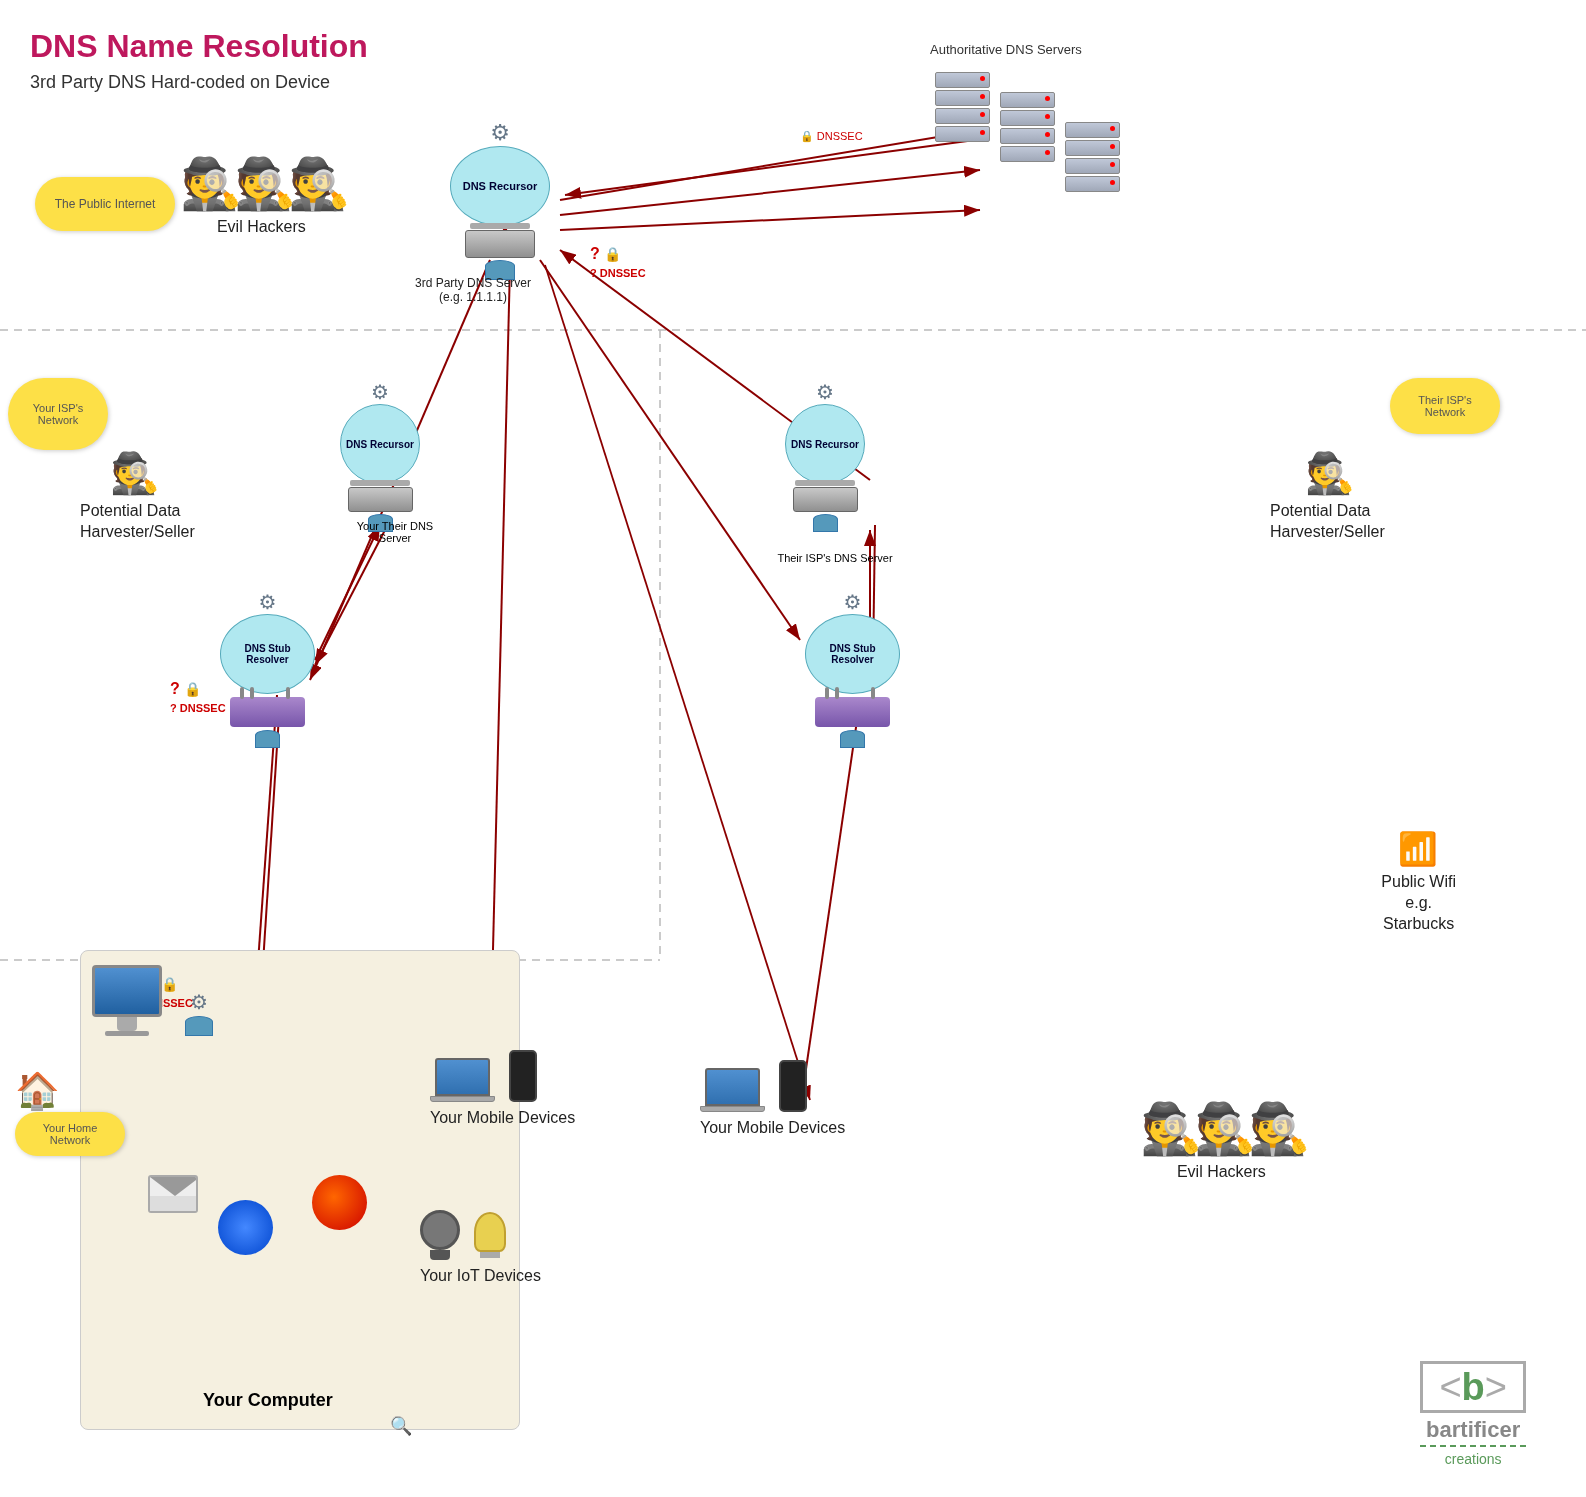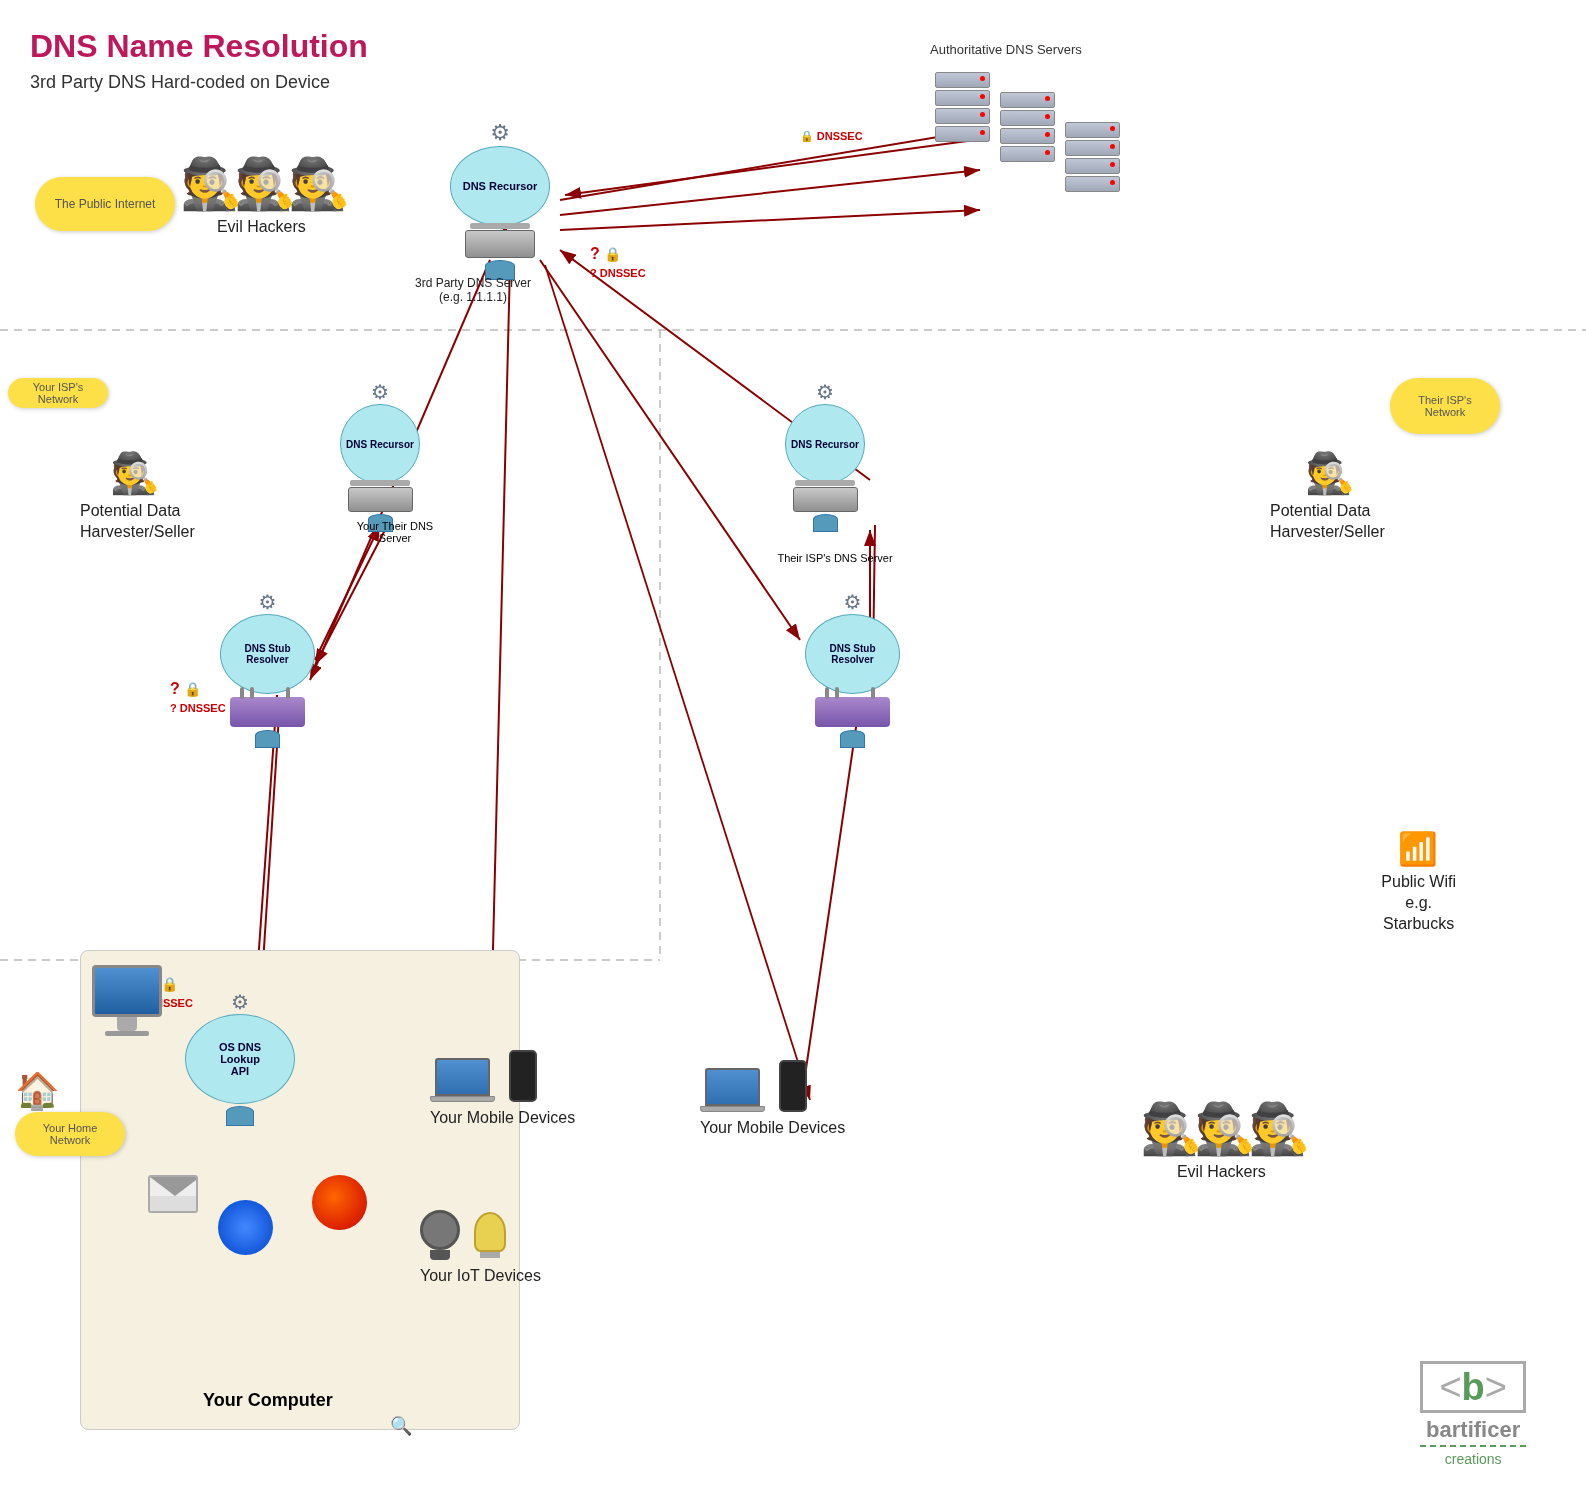--- a/index.html
+++ b/index.html
@@ -337,21 +337,21 @@
   <div class="server-unit" style="width:55px; height:16px; margin:2px 0;"></div>
   <div class="server-unit" style="width:55px; height:16px; margin:2px 0;"></div>
 </div>
 <div style="position:absolute; top:120px; left:1065px;">
   <div class="server-unit" style="width:55px; height:16px; margin:2px 0;"></div>
   <div class="server-unit" style="width:55px; height:16px; margin:2px 0;"></div>
   <div class="server-unit" style="width:55px; height:16px; margin:2px 0;"></div>
   <div class="server-unit" style="width:55px; height:16px; margin:2px 0;"></div>
 </div>
 
-<div style="position:absolute; top:130px; left:800px; color:#cc0000; font-size:11px; font-weight:bold;">
+<div style="position:absolute; top:130px; left:800px; color:#cc0000; font-size:11px; font-weight:normal;">
   🔒 <span>DNSSEC</span>
 </div>
 
 <div style="position:absolute; top:120px; left:450px;">
   <div style="font-size:22px; text-align:center; color:#667788;">⚙</div>
   <div class="dns-box" style="width:100px; height:80px;">
     <div>DNS Recursor</div>
   </div>
 
   <div class="router-icon" style="margin-top:4px;"></div>
@@ -368,21 +368,21 @@
   <span style="font-size:14px;">🔒</span><br>
   <span class="dnssec">? DNSSEC</span>
 </div>
 
 <div style="position:absolute; top:155px; left:180px;">
 
   <div style="font-size:50px; letter-spacing:-8px;">🕵🕵🕵</div>
   <div class="label" style="text-align:center;">Evil Hackers</div>
 </div>
 
-<div class="cloud" style="top:378px; left:8px; width:100px; padding:3px 12px; font-size:11px;">
+<div class="cloud" style="top:378px; left:8px; width:100px; padding:24px 12px; font-size:11px;">
   <span>Your ISP's Network</span>
 </div>
 
 <div style="position:absolute; top:380px; left:340px;">
   <div style="font-size:20px; text-align:center; color:#667788;">⚙</div>
   <div class="dns-box-small">
     <div>DNS Recursor</div>
   </div>
   <div class="router-icon" style="width:65px; height:25px; margin-top:3px;"></div>
   <div style="width:25px; height:18px; background:#5599bb; border-radius:50% 50% 0 0 / 30%; border:1px solid #3377aa; margin:2px auto;"></div>
@@ -418,23 +418,20 @@
 
 <div style="position:absolute; top:1070px; left:15px;">
   <span class="home-icon">🏠</span><br>
   <div class="cloud" style="position:relative; top:0; left:0; width:110px; font-size:11px; padding:10px;">
     <span>Your Home Network</span>
   </div>
 </div>
 
 <div style="position:absolute; top:990px; left:185px;">
   <div style="font-size:20px; text-align:center; color:#667788;">⚙</div>
-  <div class="dns-box" style="width:110px; height:90px;">
-    <div>OS DNS<br>Lookup<br>API</div>
-  </div>
   <div style="width:28px; height:20px; background:#5599bb; border-radius:50% 50% 0 0 / 30%; border:1px solid #3377aa; margin:2px auto;"></div>
 </div>
 
 <div style="position:absolute; top:975px; left:147px;">
   <span style="color:#cc0000; font-size:16px; font-weight:bold;">?</span>
   <span style="font-size:14px;">🔒</span><br>
   <span class="dnssec">DNSSEC</span>
 </div>
 
 <div style="position:absolute; top:965px; left:92px;">

